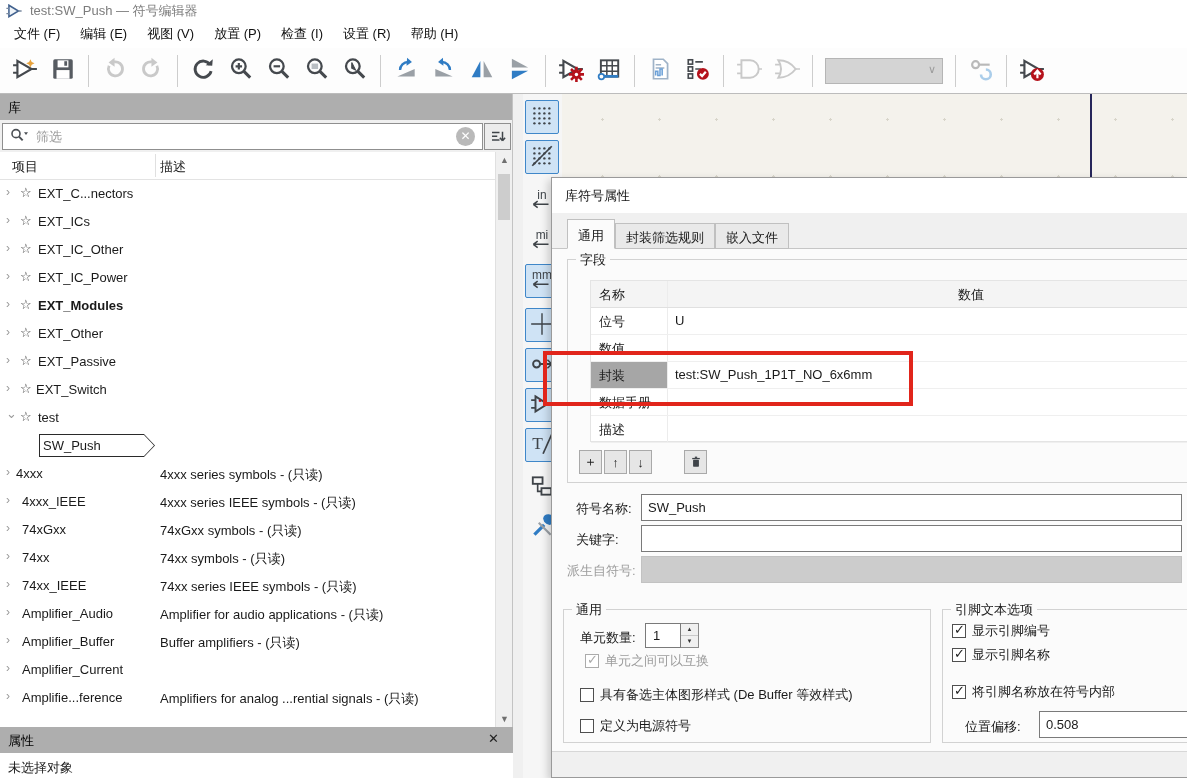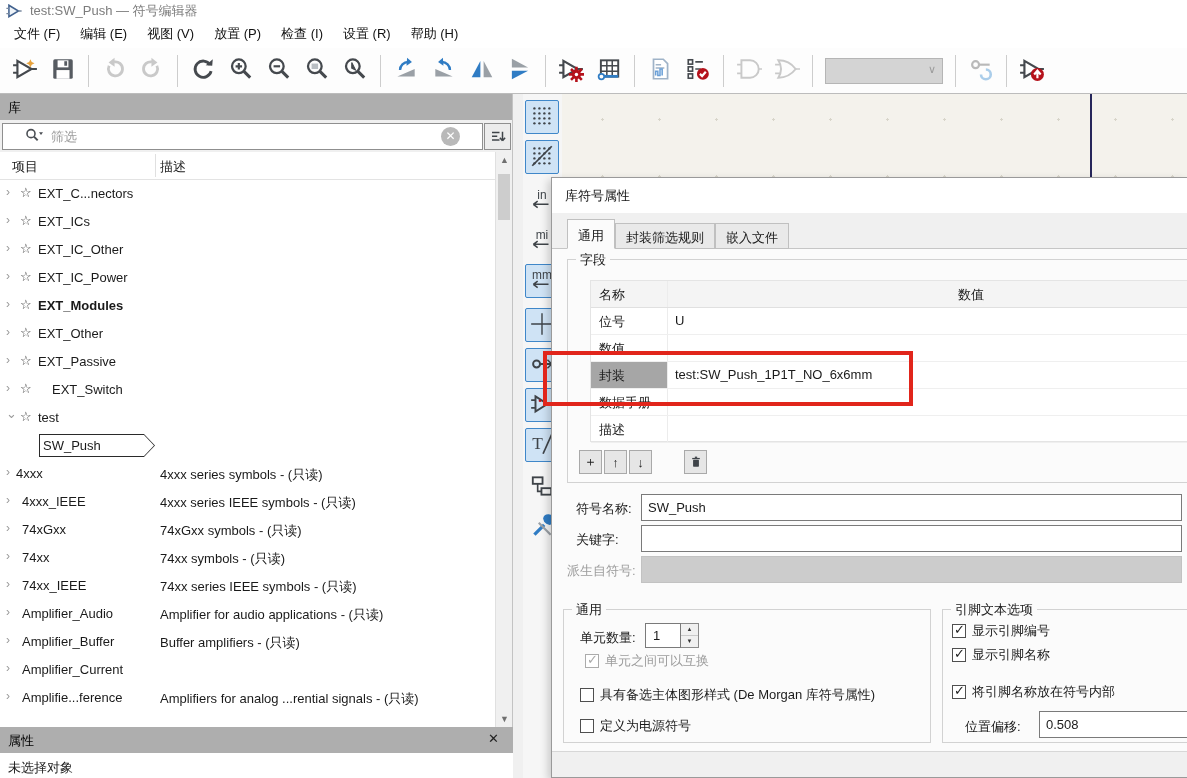--- a/index.html
+++ b/index.html
@@ -15,21 +15,21 @@
   .toolbar { position:absolute; left:0; top:48px; right:0; height:46px; background:#fdfdfd; border-bottom:1px solid #bcbcbc; display:flex; align-items:center; padding-left:6px; }
   .tb { width:34px; height:36px; display:flex; align-items:center; justify-content:center; margin:0 2px; border-radius:2px; }
   .tbsep { width:1px; height:32px; background:#cdcdcd; margin:0 6px; }
   .combo { width:118px; height:26px; background:#d4d4d4; border:1px solid #b5b5b5; margin:0 6px; position:relative; }
   .combo:after { content:"∨"; position:absolute; right:6px; top:4px; color:#9b9b9b; font-size:11px; }
 
   
   .libpanel { position:absolute; left:0; top:94px; width:513px; height:633px; background:#ffffff; border-right:1px solid #c3c3c3; }
   .panelhead { height:26px; background:#aeaeae; color:#000; padding:5px 8px; font-size:13px; position:relative; }
   .searchrow { position:absolute; left:0; top:26px; right:0; height:32px; background:#f0f0f0; }
-  .searchbox { position:absolute; left:2px; top:3px; width:481px; height:27px; background:#fff; border:1px solid #8f8f8f; display:flex; align-items:center; padding:0 22px; }
+  .searchbox { position:absolute; left:2px; top:3px; width:481px; height:27px; background:#fff; border:1px solid #8f8f8f; display:flex; align-items:center; padding:0 7px; }
   .searchbox .ph { color:#9a9a9a; margin-left:6px; flex:1; }
   .clearbtn { width:19px; height:19px; border-radius:50%; background:#b9b9b9; color:#fff; font-size:12px; line-height:19px; text-align:center; }
   .sortbtn { position:absolute; right:1px; top:3px; width:27px; height:27px; background:#ececec; border:1px solid #8f8f8f; display:flex; align-items:center; justify-content:center; }
   .treewrap { position:absolute; left:0; top:58px; right:0; bottom:0; background:#fff; overflow:hidden; }
   .treehead { height:28px; border-bottom:1px solid #e3e3e3; position:relative; font-size:13px; }
   .treehead .c1 { position:absolute; left:12px; top:6px; }
   .treehead .c2 { position:absolute; left:160px; top:6px; }
   .treehead .csep { position:absolute; left:155px; top:2px; bottom:2px; width:1px; background:#e0e0e0; }
   .trow { position:relative; height:28px; font-size:13px; }
   .trow .chev { position:absolute; left:6px; top:5px; color:#9a9a9a; font-size:12px; }
@@ -348,21 +348,21 @@
             <span class="nm" style="left: 38px;">EXT_Other</span>
           </div>
           <div class="trow">
             <span class="chev">›</span>
             <span class="star">☆</span>
             <span class="nm" style="left: 38px;">EXT_Passive</span>
           </div>
           <div class="trow">
             <span class="chev">›</span>
             <span class="star">☆</span>
-            <span class="nm" style="left: 52px;">EXT_Switch</span>
+            <span class="nm" style="left: 36px;">EXT_Switch</span>
           </div>
           <div class="trow">
             <span class="chev" style="font-size: 13px; top: 2px;">⌄</span>
             <span class="star">☆</span>
             <span class="nm" style="left: 38px;">test</span>
           </div>
           <div class="trow">
             <div class="flag">
               <div class="fin">SW_Push</div>
             </div>
@@ -604,21 +604,21 @@
               <div>▼</div>
             </div>
         </div>
         <div id="generalOpts"></div>
       <div class="cbrow dis" style="left: 21px; top: 42px;">
             <span class="cb on"></span>
             <span>单元之间可以互换</span>
           </div>
           <div class="cbrow" style="left: 16px; top: 76px;">
             <span class="cb"></span>
-            <span>具有备选主体图形样式 (De Morgan 库符号属性)</span>
+            <span>具有备选主体图形样式 (De Buffer 等效样式)</span>
           </div>
           <div class="cbrow" style="left: 16px; top: 107px;">
             <span class="cb"></span>
             <span>定义为电源符号</span>
           </div>
         </div>
 
       <div class="groupbox" style="left:390px; top:360px; width:260px; height:134px;">
         <span class="gtitle">引脚文本选项</span>
         <div id="pinOpts"></div>

